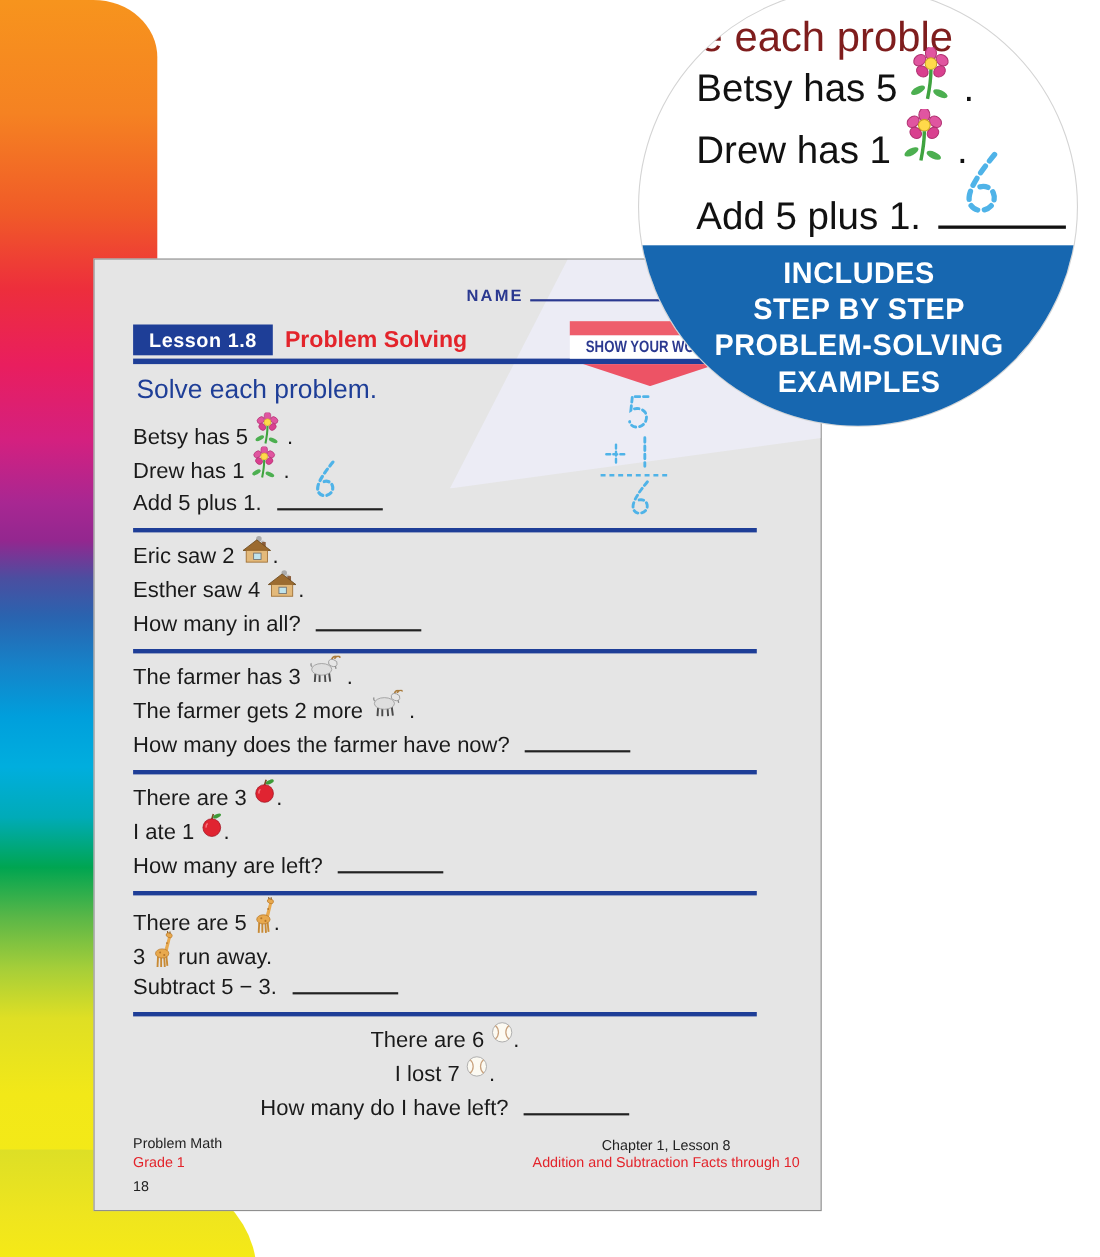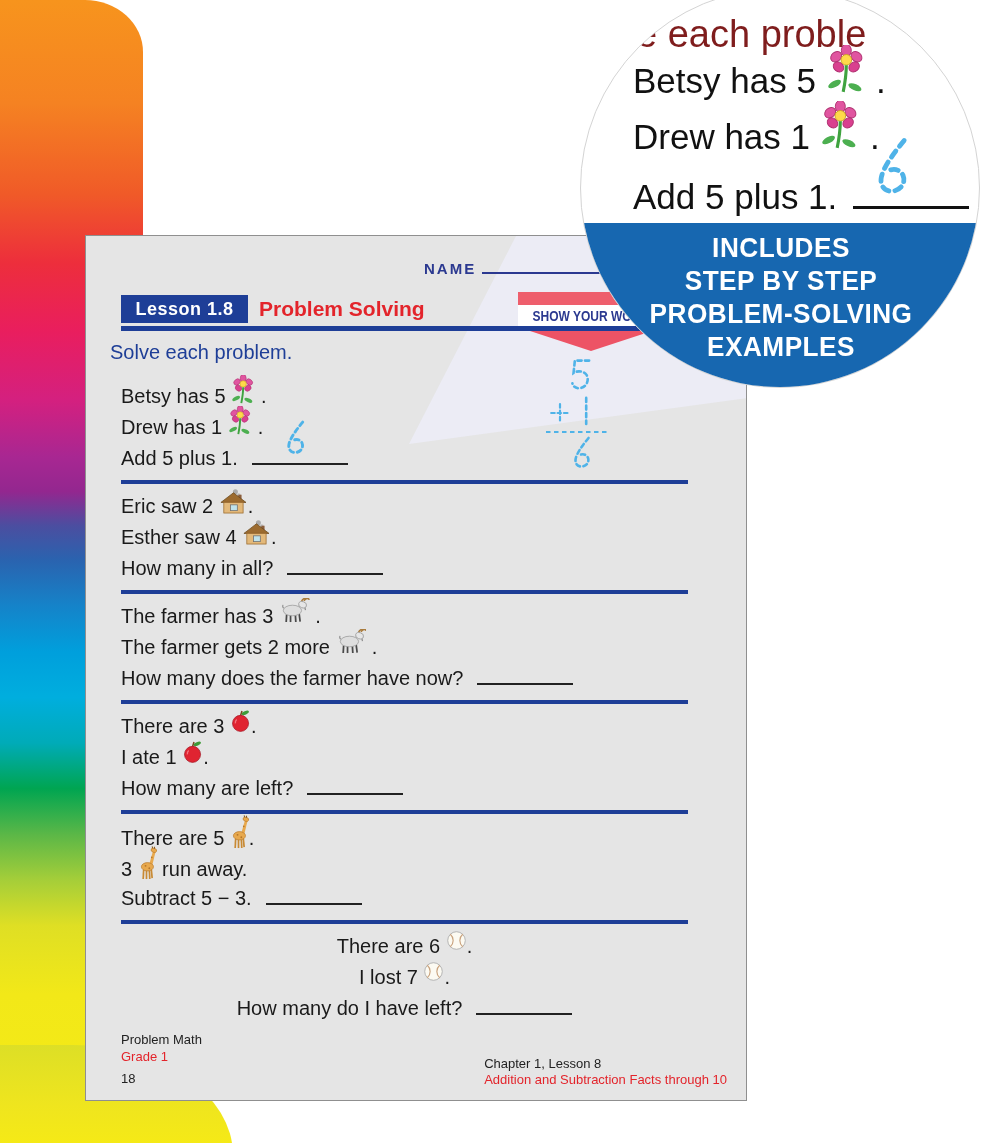--- a/index.html
+++ b/index.html
@@ -38,37 +38,37 @@
   .lesson-rule{position:absolute;left:35px;top:90px;width:567px;height:5px;}
 
   .banner-bar{position:absolute;left:432px;top:56px;width:146px;height:13px;}
   .banner-strip{position:absolute;left:432px;top:69px;width:146px;height:21px;background:#fff;
                 display:flex;align-items:center;justify-content:center;}
   .banner-strip span{font-size:15px;font-weight:700;white-space:nowrap;
                      transform:scaleX(.8);letter-spacing:0;}
   .banner-chevron{position:absolute;left:444px;top:95px;width:122px;height:20px;
                   clip-path:polygon(0 0,100% 0,50% 100%);}
 
-  .instructions{position:absolute;left:24px;top:105px;font-size:20px;font-weight:500;}
+  .instructions{position:absolute;left:38px;top:105px;font-size:24px;font-weight:500;}
 
   .problems{position:absolute;left:35px;top:145px;width:567px;}
   .problem{line-height:31px;font-size:20px;color:#1a1a1a;
            padding-bottom:6px;margin-bottom:7px;border-bottom:4px solid #1E3E97;}
   .problem:last-child{border-bottom:none;}
   .p-line{white-space:nowrap;height:31px;}
   .icon{display:inline-block;vertical-align:middle;margin-top:-6px;}
   .answer-blank{display:inline-block;position:relative;width:96px;height:16px;
                 border-bottom:2.5px solid #222;margin-left:14px;vertical-align:baseline;}
   .hand-ans{position:absolute;left:32px;bottom:-2px;}
 
   .hand-col{position:absolute;left:455px;top:120px;}
 
   .footer-left{position:absolute;left:35px;top:795px;font-size:13px;line-height:17px;color:#222;}
-  .footer-right{position:absolute;right:19px;top:820px;font-size:13px;line-height:16px;
-                text-align:left;color:#222;}
+  .footer-right{position:absolute;right:19px;top:797px;font-size:13px;line-height:16px;
+                text-align:center;color:#222;}
 
   
   .zoom-circle{position:absolute;left:580px;top:-12px;width:400px;height:400px;z-index:10;
                background:#fff;border:1px solid #d4d4d4;border-radius:50%;overflow:hidden;box-sizing:border-box;}
   .zc-instruction{position:absolute;left:55px;top:24px;font-size:38px;font-weight:500;white-space:nowrap;}
   .zc-line{position:absolute;left:52px;font-size:35px;color:#111;white-space:nowrap;height:52px;line-height:52px;}
   .zc-line .icon{margin-top:-14px;}
   .zc-blank{display:inline-block;width:116px;border-bottom:3px solid #111;height:30px;margin-left:16px;}
   .zc-big6{position:absolute;left:292px;top:148px;}
   .zc-band{position:absolute;left:0;top:234px;width:400px;height:166px;}

